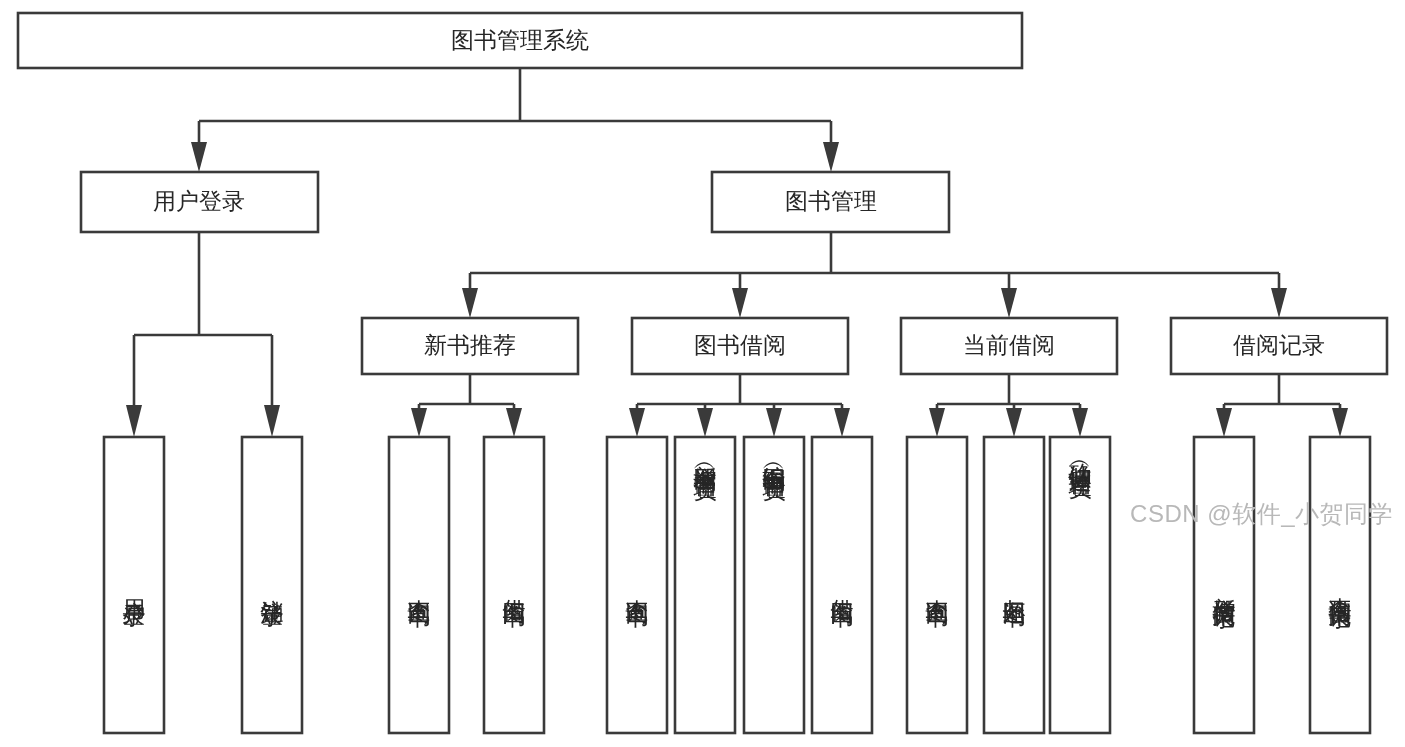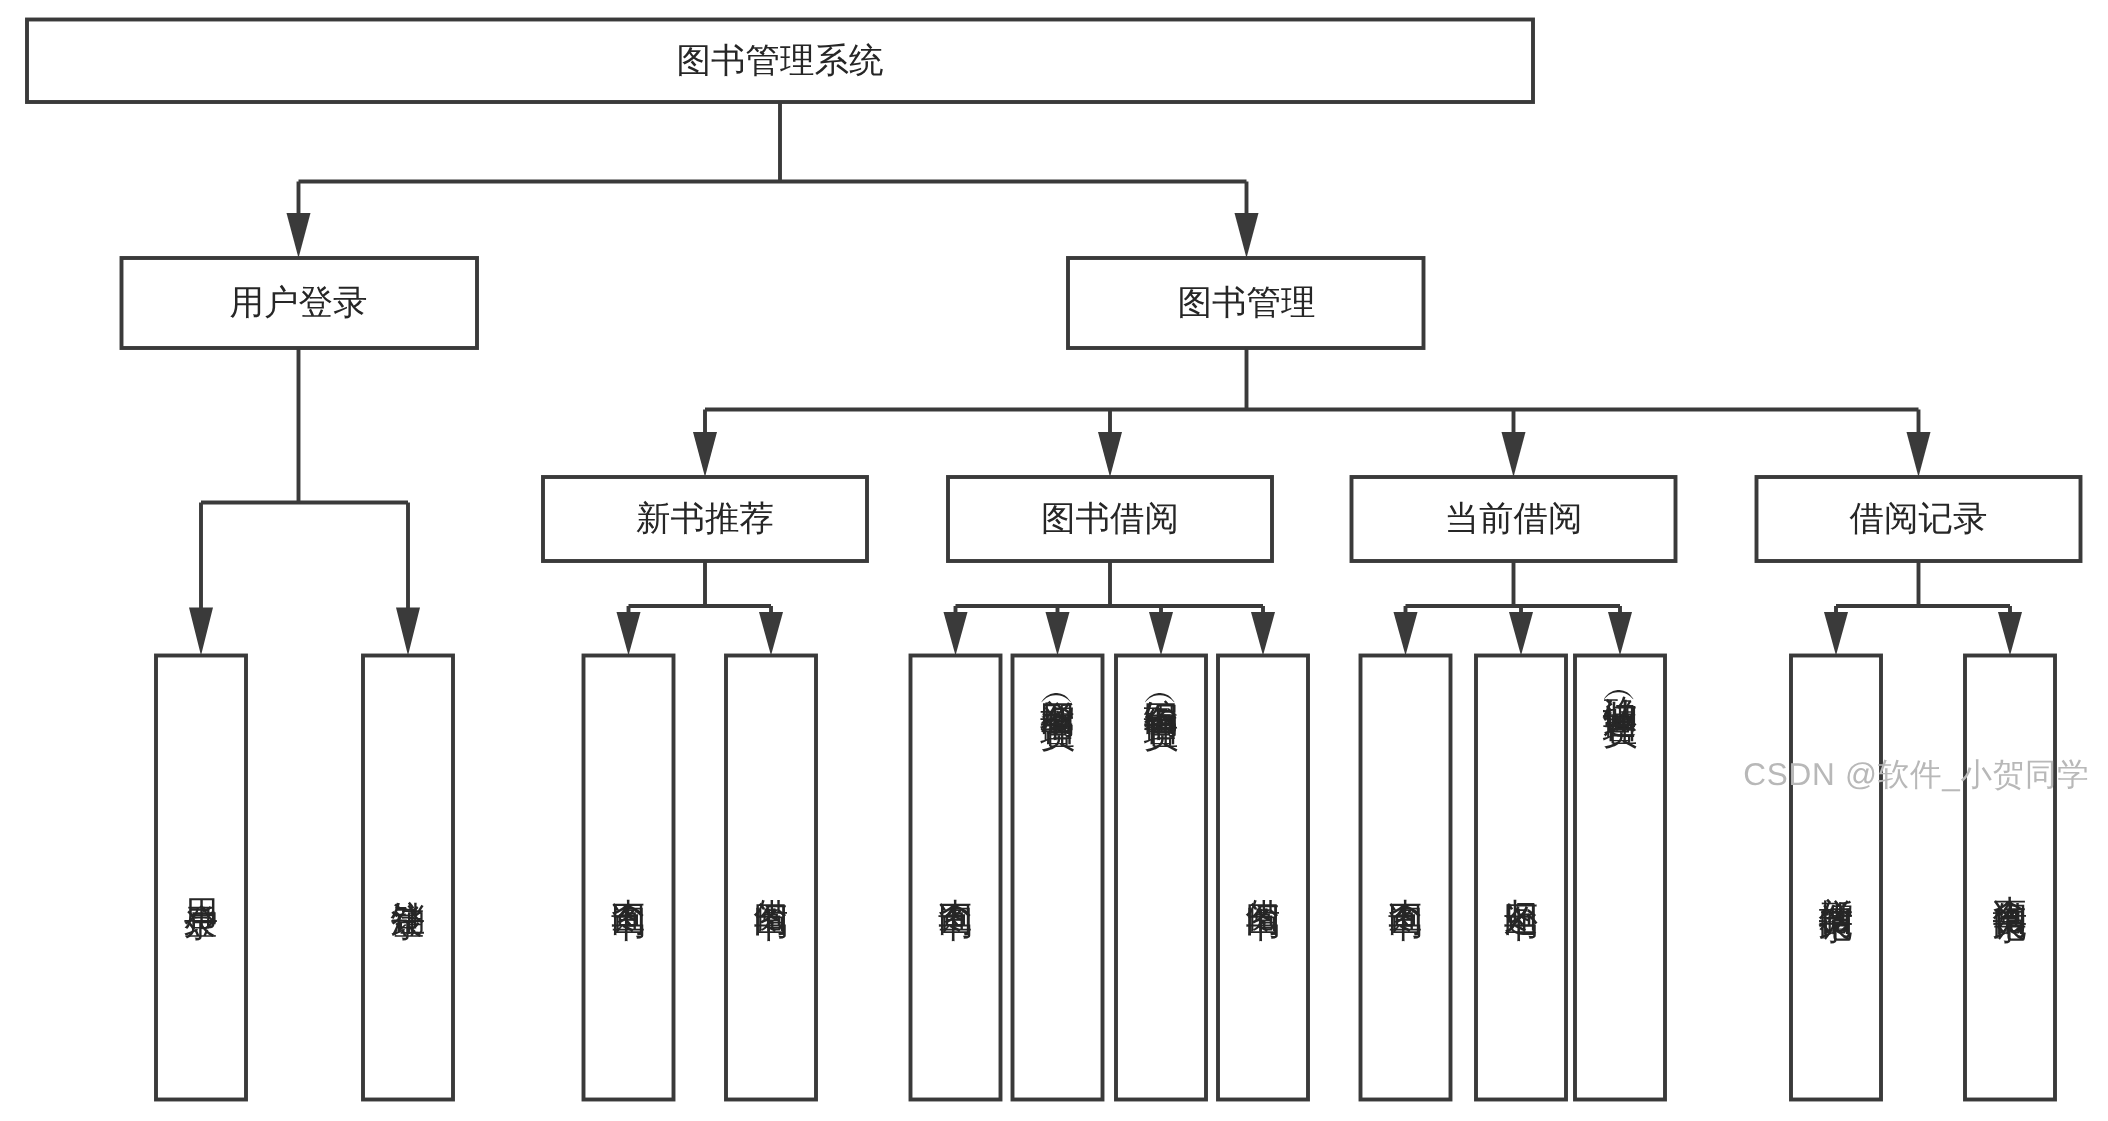--- a/index.html
+++ b/index.html
@@ -63,21 +63,21 @@
     display: flex;
     align-items: center;
     justify-content: center;
     pointer-events: none;
   }
   #watermark {
     position: absolute;
     right: 12px;
     bottom: 6px;
     font-family: "Liberation Sans", "DejaVu Sans", sans-serif;
-    font-size: 21px;
+    font-size: 24px;
     color: #b8b8b8;
     letter-spacing: 0.5px;
     white-space: nowrap;
   }
 </style>
 </head>
 <body>
 
 <div id="diagram-root">
 

